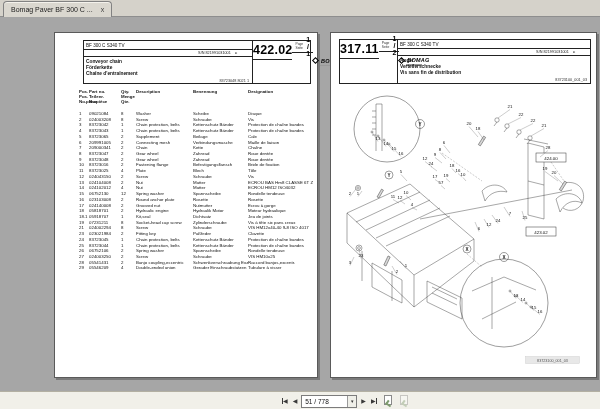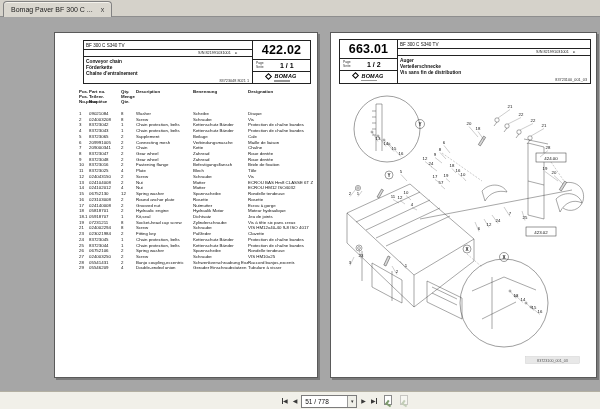--- a/index.html
+++ b/index.html
@@ -17,21 +17,21 @@
   .viewer { position:absolute; top:17px; left:0; right:0; height:374px; background:#a6a6a6; overflow:hidden; }
   .page { position:absolute; top:15px; height:346px; background:#fff; border:1px solid #5a5a5a; box-shadow:2px 2px 0 rgba(40,40,40,.35); }
   .page-left { left:54px; width:264px; }
   .page-right { left:330px; width:267px; }
 
   
   .pg-header { position:absolute; display:flex; border:1px solid #222; background:#fff; }
   .page-left .pg-header { left:28px; top:7px; width:228px; height:44px; }
   .page-right .pg-header { left:8px; top:6px; width:252px; height:45px; }
   .ph-main { flex:1; display:flex; flex-direction:column; min-width:0; }
-  .ph-col { width:58px; display:flex; flex-direction:column; }
+  .ph-col { width:58px; display:flex; flex-direction:row; }
   .page-left .ph-col { border-left:1px solid #222; }
   .page-right .ph-col { border-right:1px solid #222; }
   .ph-machine { height:9px; border-bottom:1px solid #222; font-size:4.6px; line-height:9px; padding-left:2px; color:#111; }
   .ph-serial { height:7px; border-bottom:1px solid #222; font-size:3.8px; line-height:7px; text-align:right; padding-right:14px; color:#222; }
   .ph-serial .arr { font-size:3.2px; margin-left:4px; }
   .ph-titles { flex:1; padding:1.5px 0 0 2px; }
   .ph-titles div { font-size:4.8px; font-weight:bold; line-height:6.4px; color:#111; }
   .ph-doc { height:7px; font-size:3.8px; line-height:6px; text-align:right; padding-right:3px; color:#333; }
   .ph-secnum { height:19px; border-bottom:1px solid #222; font-size:12.5px; font-weight:bold; text-align:center; line-height:19px; letter-spacing:.2px; color:#000; }
   .ph-page { height:12px; border-bottom:1px solid #222; display:flex; align-items:center; padding:0 3px; }
@@ -379,21 +379,21 @@
               <span class="c c4">Gerader Einschraubstutzen</span>
               <span class="c c5">Tubulure à visser</span>
             </div>
           </div>
       </div>
     </div>
 
     <div class="page page-right">
       <div class="pg-header">
         <div class="ph-col">
-          <div class="ph-secnum">663.01</div>
+          <div class="ph-secnum">317.11</div>
           <div class="ph-page">
             <span class="pg-lbls">
               <span>Page</span>
               <span>Seite</span>
             </span>
             <span class="pg-val">1 / 2</span>
           </div>
           <div class="ph-logo">
             <span class="logo-row">
               <span class="diamond"></span>

